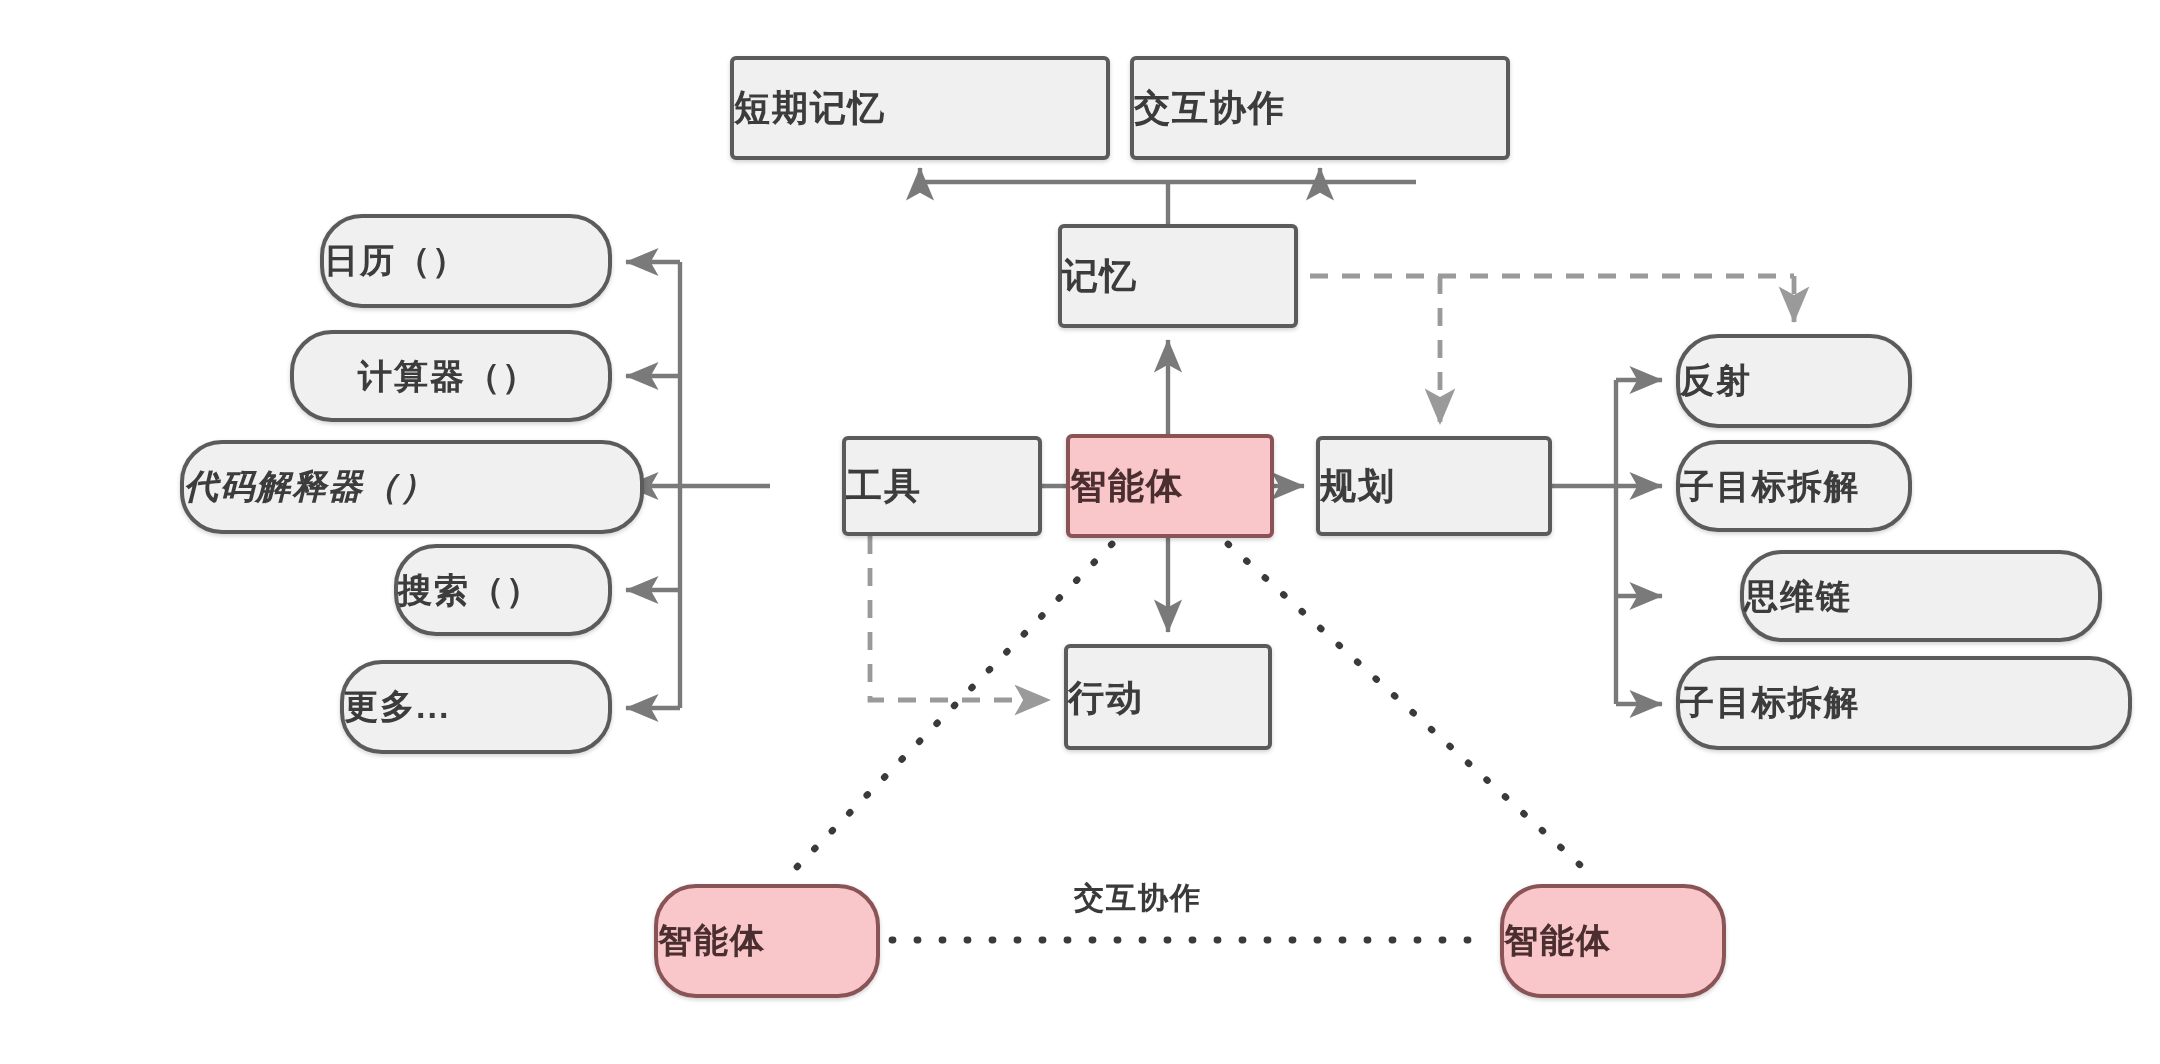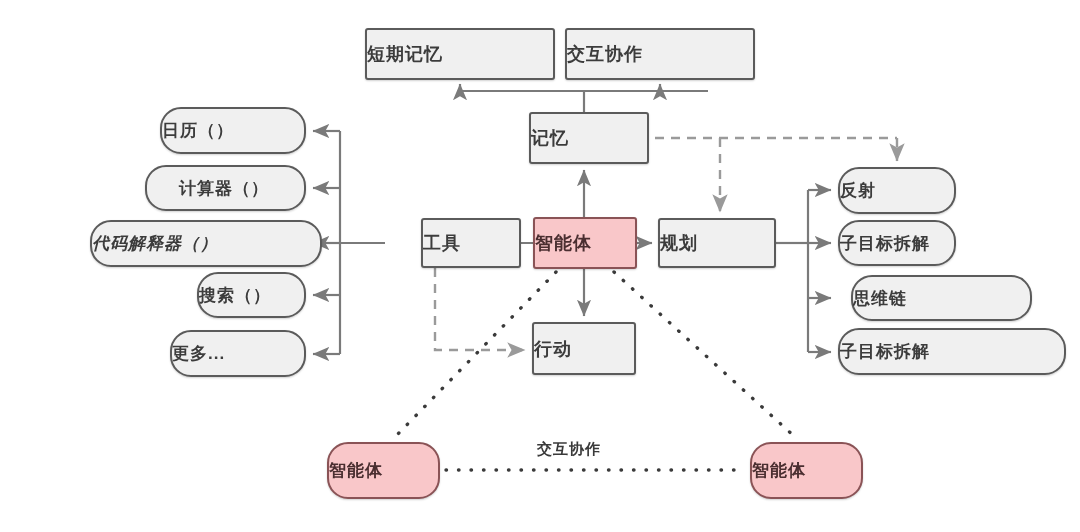--- a/index.html
+++ b/index.html
@@ -152,21 +152,21 @@
   </div>
 
   <div class="node gray f17" style="left:838px;top:167px;width:118px;height:47px;">
     <span>反射</span>
   </div>
 
   <div class="node gray f17" style="left:838px;top:220px;width:118px;height:46px;">
     <span>子目标拆解</span>
   </div>
 
-  <div class="node gray f17" style="left:851px;top:275px;width:181px;height:46px;">
+  <div class="node gray f17" style="left:870px;top:275px;width:181px;height:46px;">
     <span>思维链</span>
   </div>
 
   <div class="node gray f17" style="left:838px;top:328px;width:228px;height:47px;">
     <span>子目标拆解</span>
   </div>
 
   <div class="node pink f17" style="left:327px;top:442px;width:113px;height:57px;">
     <span>智能体</span>
   </div>

